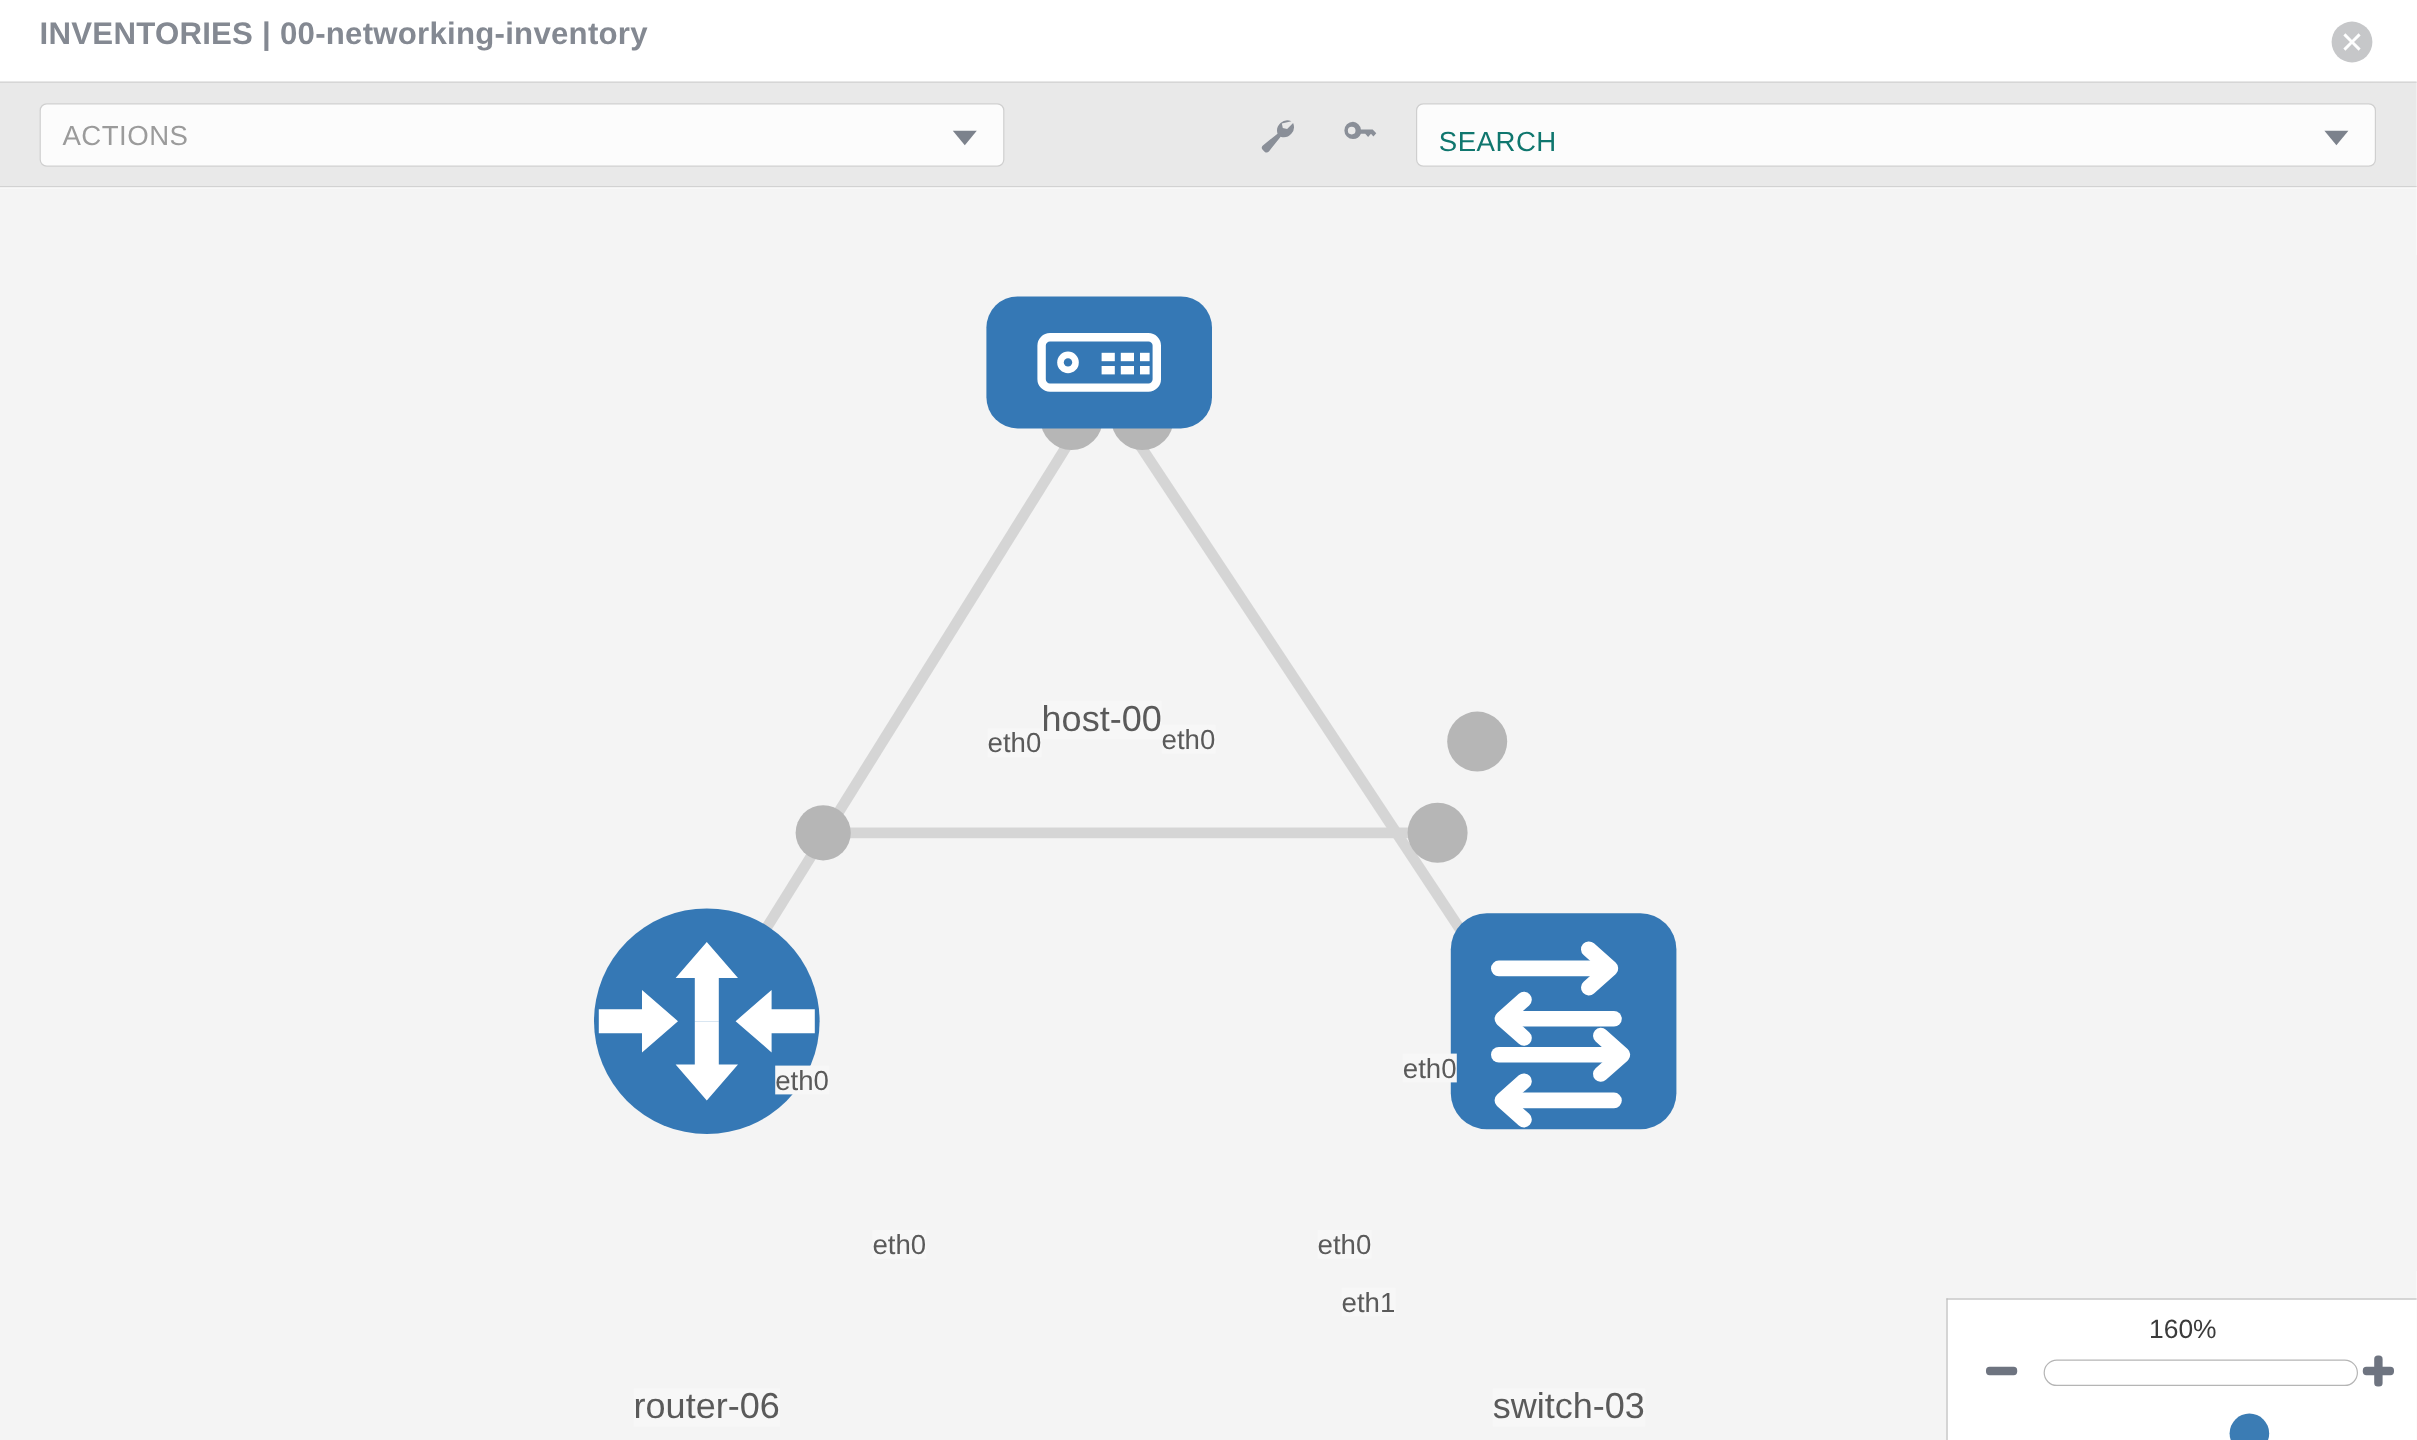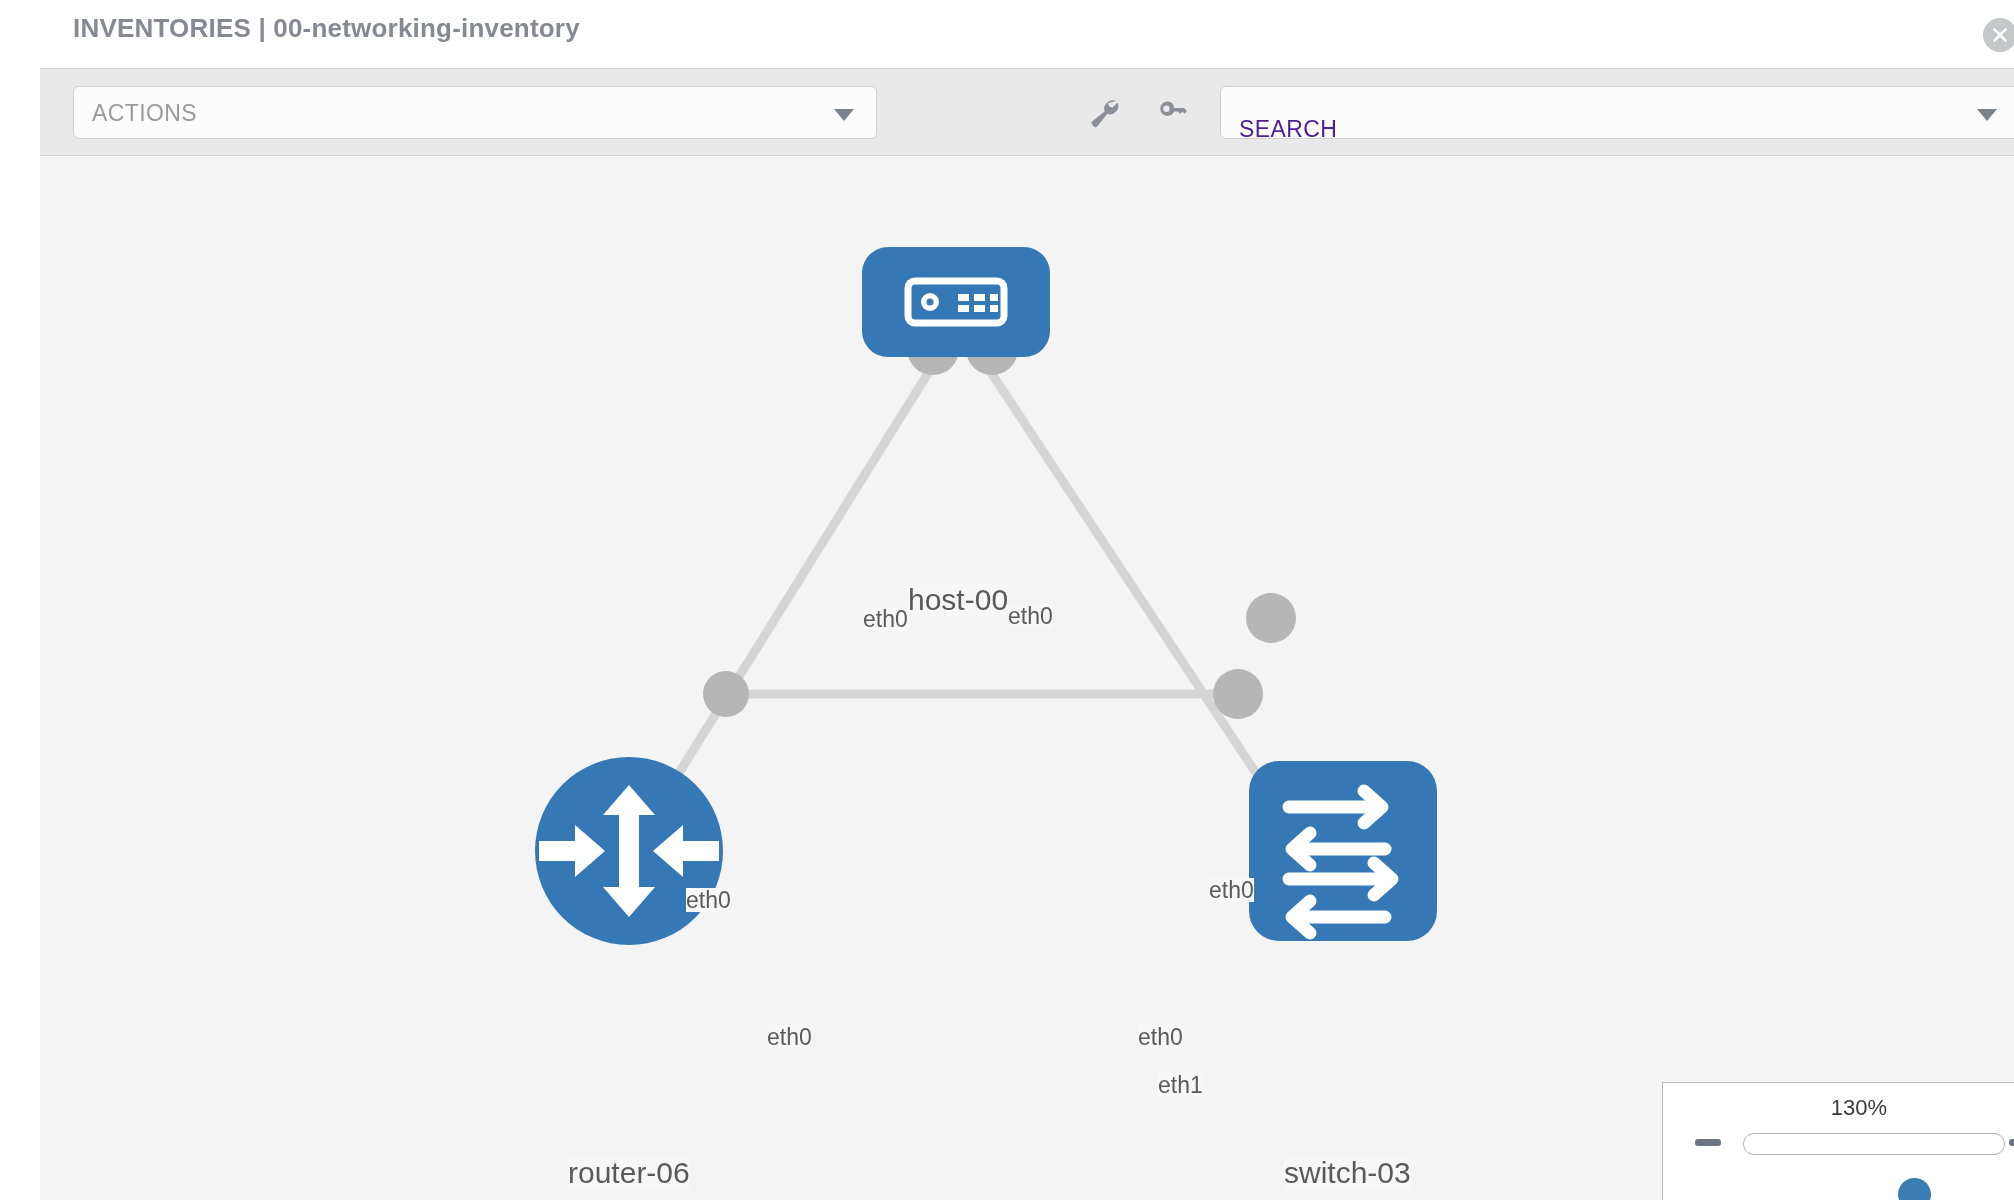--- a/index.html
+++ b/index.html
@@ -9,21 +9,20 @@
     overflow: hidden;
     background: #ffffff;
     font-family: "Liberation Sans", sans-serif;
   }
 
   #app {
     position: relative;
     width: 1768px;
     height: 1200px;
     background: #ffffff;
-    margin-left: 40px;
   }
 
   
   .header {
     position: absolute;
     left: 0; top: 0;
     width: 2014px; height: 68px;
     background: #ffffff;
   }
   .header-title {
@@ -93,23 +92,23 @@
     position: absolute;
     left: 1180px; top: 17px;
     width: 800px; height: 53px;
     background: #fcfcfc;
     border: 1px solid #cfcfcf;
     border-radius: 6px;
     cursor: text;
   }
   .search-placeholder {
     position: absolute;
-    left: 18px; top: 29px;
+    left: 18px; top: 18px;
     font-size: 23px;
-    color: #4c1d95;
+    color: #0f766e;
     letter-spacing: 0.4px;
   }
 
   
   .canvas {
     position: absolute;
     left: 0; top: 157px;
     width: 2014px; height: 1043px;
     background: #f4f4f4;
     overflow: hidden;
@@ -287,21 +286,21 @@
     <div class="node-label small" style="left:823px; top:450px;">eth0</div>
     <div class="node-label small" style="left:968px; top:447px;">eth0</div>
     <div class="node-label small" style="left:646px; top:731px;">eth0</div>
     <div class="node-label small" style="left:1169px; top:721px;">eth0</div>
     <div class="node-label small" style="left:727px; top:868px;">eth0</div>
     <div class="node-label small" style="left:1098px; top:868px;">eth0</div>
     <div class="node-label small" style="left:1118px; top:916px;">eth1</div>
   </div>
 
   <div class="zoom-panel">
-    <div class="zoom-value">130%</div>
+    <div class="zoom-value">160%</div>
 
     <div class="zoom-minus">
       <svg width="34" height="34" viewBox="0 0 34 34">
         <rect x="4" y="14" width="26" height="7" rx="3" ry="3" fill="#6e7480"></rect>
       </svg>
     </div>
 
     <div class="zoom-track">
       <div class="zoom-thumb" style="left: 153.8px;"></div>
     </div>

